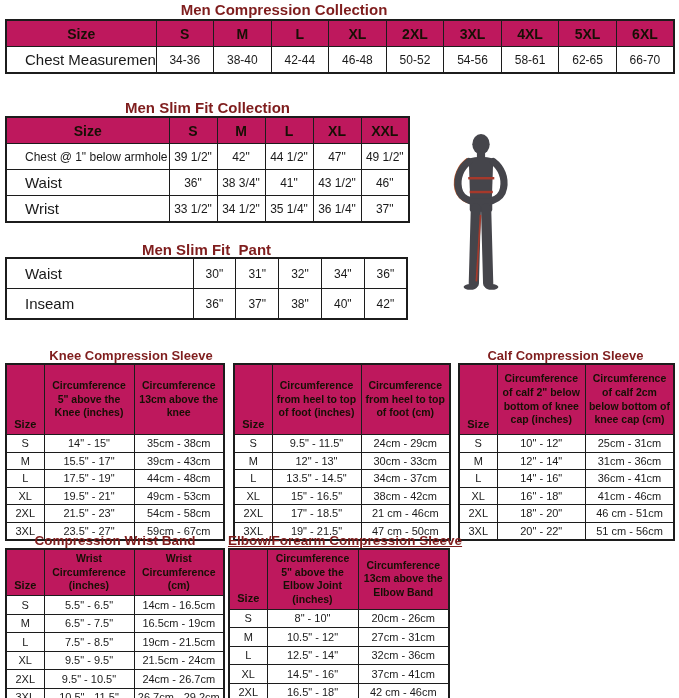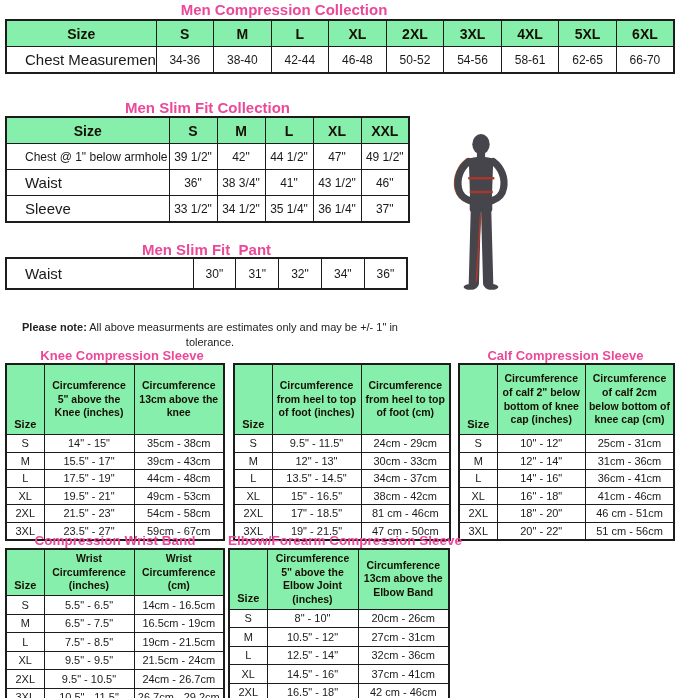--- a/index.html
+++ b/index.html
@@ -1,29 +1,29 @@
 <!DOCTYPE html>
 <html><head>
 <meta charset="utf-8">
 <style>
   html,body{margin:0;padding:0;background:#ffffff;}
   body{width:679px;height:698px;position:relative;overflow:hidden;
        font-family:"Liberation Sans",sans-serif;color:#1a1a1a;}
   .abs{position:absolute;}
-  .sec-title{position:absolute;font-weight:bold;color:#ec4899;text-align:center;white-space:pre;}
+  .sec-title{position:absolute;font-weight:bold;color:#7f1d1d;text-align:center;white-space:pre;}
   #t1-title{top:1px;left:0;width:568px;font-size:15px;}
   #t2-title{top:99px;left:5px;width:405px;font-size:15px;}
   #t3-title{top:241px;left:5px;width:403px;font-size:15px;}
   .mid-title{top:348px;font-size:13px;}
   .bot-title{top:533px;font-size:13.5px;}
 
   table{border-collapse:collapse;table-layout:fixed;background:#fff;}
   table,td,th{border:1.5px solid #1c1c1c;}
   table{border-width:2px;}
-  th{background:#86efac;font-weight:bold;color:#161004;}
+  th{background:#be185d;font-weight:bold;color:#161004;}
 
   
   .bigtable th{font-size:14px;height:23px;text-align:center;}
   .bigtable td{height:23px;text-align:center;font-size:12px;white-space:nowrap;overflow:hidden;}
   .bigtable td.rowlabel{text-align:left;font-size:15px;padding-left:18px;}
   #t1{top:19px;left:5px;width:670px;}
   #t2{top:116px;left:5px;width:405px;}
   #t2 tbody tr:first-child td.rowlabel{font-size:12px;}
   #t3{top:257px;left:5px;width:403px;}
   #t3 td{height:27px;}
@@ -129,21 +129,21 @@
       </tr>
       <tr>
         <td class="rowlabel">Waist</td>
         <td>36"</td>
         <td>38 3/4"</td>
         <td>41"</td>
         <td>43 1/2"</td>
         <td>46"</td>
       </tr>
       <tr>
-        <td class="rowlabel">Sleeve</td>
+        <td class="rowlabel">Wrist</td>
         <td>33 1/2"</td>
         <td>34 1/2"</td>
         <td>35 1/4"</td>
         <td>36 1/4"</td>
         <td>37"</td>
       </tr>
     </tbody>
 </table>
 
 <div class="sec-title" id="t3-title">Men Slim Fit  Pant</div>
@@ -158,45 +158,52 @@
     </colgroup>
   <tbody>
       <tr>
         <td class="rowlabel">Waist</td>
         <td>30"</td>
         <td>31"</td>
         <td>32"</td>
         <td>34"</td>
         <td>36"</td>
       </tr>
+      <tr>
+        <td class="rowlabel">Inseam</td>
+        <td>36"</td>
+        <td>37"</td>
+        <td>38"</td>
+        <td>40"</td>
+        <td>42"</td>
+      </tr>
     </tbody>
 </table>
 
 <div class="abs" id="note">
-  <div><b>Please note:</b><span> All above measurments are estimates only and may be +/- 1" in tolerance.</span></div>
 </div>
 
 <svg class="abs" id="figure-box" viewBox="0 0 66 174" xmlns="http://www.w3.org/2000/svg">
   <path d="M20,25 C11,31 5.5,43 8,55 C9.5,61 14,65.5 20,68" fill="none" stroke-width="2" stroke="#C75F30"></path>
   <ellipse cx="33" cy="11" rx="8.5" ry="10" fill="#45454B"></ellipse>
   <rect x="29" y="18.5" width="8" height="7" fill="#45454B"></rect>
   <path d="M21,25 Q33,21.5 45,25 L43.5,68 L22.5,68 Z" fill="#45454B"></path>
   <path d="M21,28 C13,34 9,44 11,54 C12,60 16,64 22,66" fill="none" stroke-width="7" stroke-linecap="round" stroke="#45454B"></path>
   <path d="M45,28 C53,34 57,44 55,54 C54,60 50,64 44,66" fill="none" stroke-width="7" stroke-linecap="round" stroke="#45454B"></path>
   <rect x="22" y="64" width="22" height="13" rx="2" fill="#45454B"></rect>
   <path d="M28,74 L26,147" fill="none" stroke-width="10" stroke-linecap="round" stroke="#45454B"></path>
   <path d="M38,74 L40,147" fill="none" stroke-width="10" stroke-linecap="round" stroke="#45454B"></path>
   <ellipse cx="22.5" cy="150.5" rx="6.5" ry="2.8" fill="#45454B"></ellipse>
   <ellipse cx="43.5" cy="150.5" rx="6.5" ry="2.8" fill="#45454B"></ellipse>
   <rect x="20.5" y="43" width="25.5" height="2.4" fill="#A6392B"></rect>
   <rect x="22" y="56.5" width="22.5" height="2.4" fill="#A6392B"></rect>
   <path d="M32.5,80 L28.5,145" fill="none" stroke-width="1.6" stroke="#A6392B"></path>
 </svg>
 
-<div class="sec-title mid-title" style="left:12px;width:220px;">Knee Compression Sleeve</div>
+<div class="sec-title mid-title" style="left:21px;width:220px;">Knee Compression Sleeve</div>
 <div class="sub mid-sub" id="knee">
   <table>
     <colgroup>
         <col style="width:38px">
         <col>
         <col>
       </colgroup>
     <thead>
         <tr>
       <th class="sizehead">Size</th>
@@ -271,21 +278,21 @@
           <td>34cm - 37cm</td>
         </tr>
         <tr>
           <td>XL</td>
           <td>15" - 16.5"</td>
           <td>38cm - 42cm</td>
         </tr>
         <tr>
           <td>2XL</td>
           <td>17" - 18.5"</td>
-          <td>81 cm - 46cm</td>
+          <td>21 cm - 46cm</td>
         </tr>
         <tr>
           <td>3XL</td>
           <td>19" - 21.5"</td>
           <td>47 cm - 50cm</td>
         </tr>
       </tbody>
   </table>
 </div>
 
@@ -382,21 +389,21 @@
         </tr>
         <tr>
           <td>3XL</td>
           <td>10.5" - 11.5"</td>
           <td>26.7cm - 29.2cm</td>
         </tr>
       </tbody>
   </table>
 </div>
 
-<div class="sec-title bot-title" style="left:228px;width:222px;">Elbow/Forearm Compression Sleeve</div>
+<div class="sec-title bot-title" style="left:228px;width:222px;text-decoration:underline;">Elbow/Forearm Compression Sleeve</div>
 <div class="sub bot-sub" id="elbow">
   <table>
     <colgroup>
         <col style="width:38px">
         <col>
         <col>
       </colgroup>
     <thead>
         <tr>
       <th class="sizehead">Size</th>

